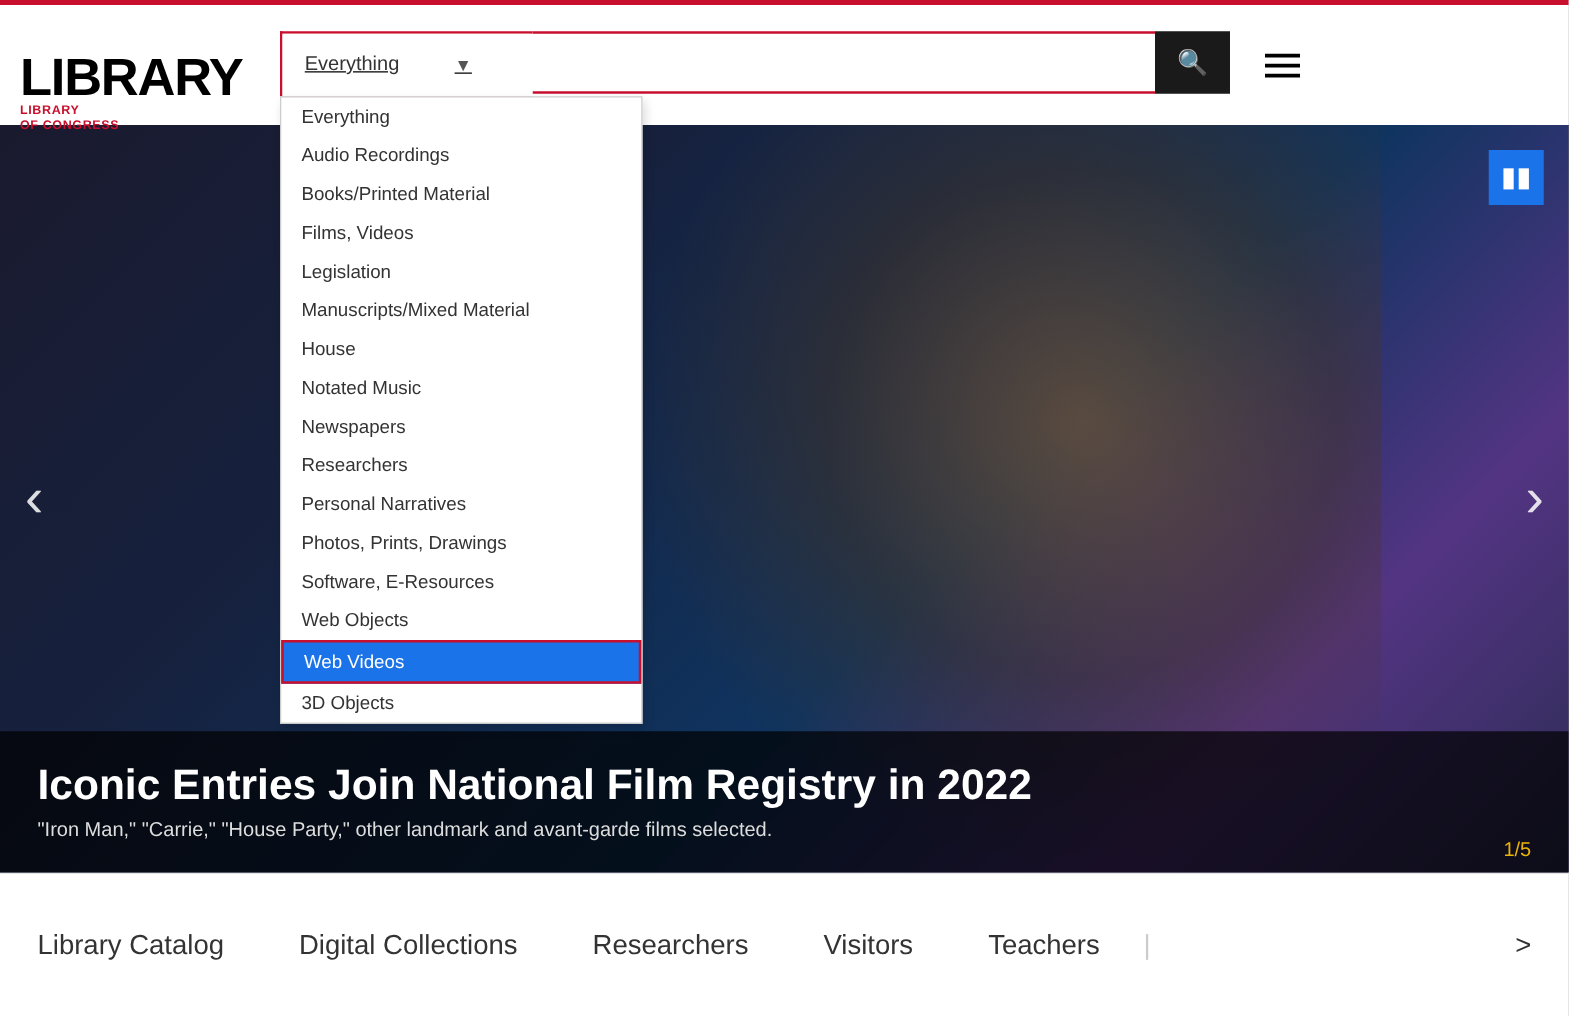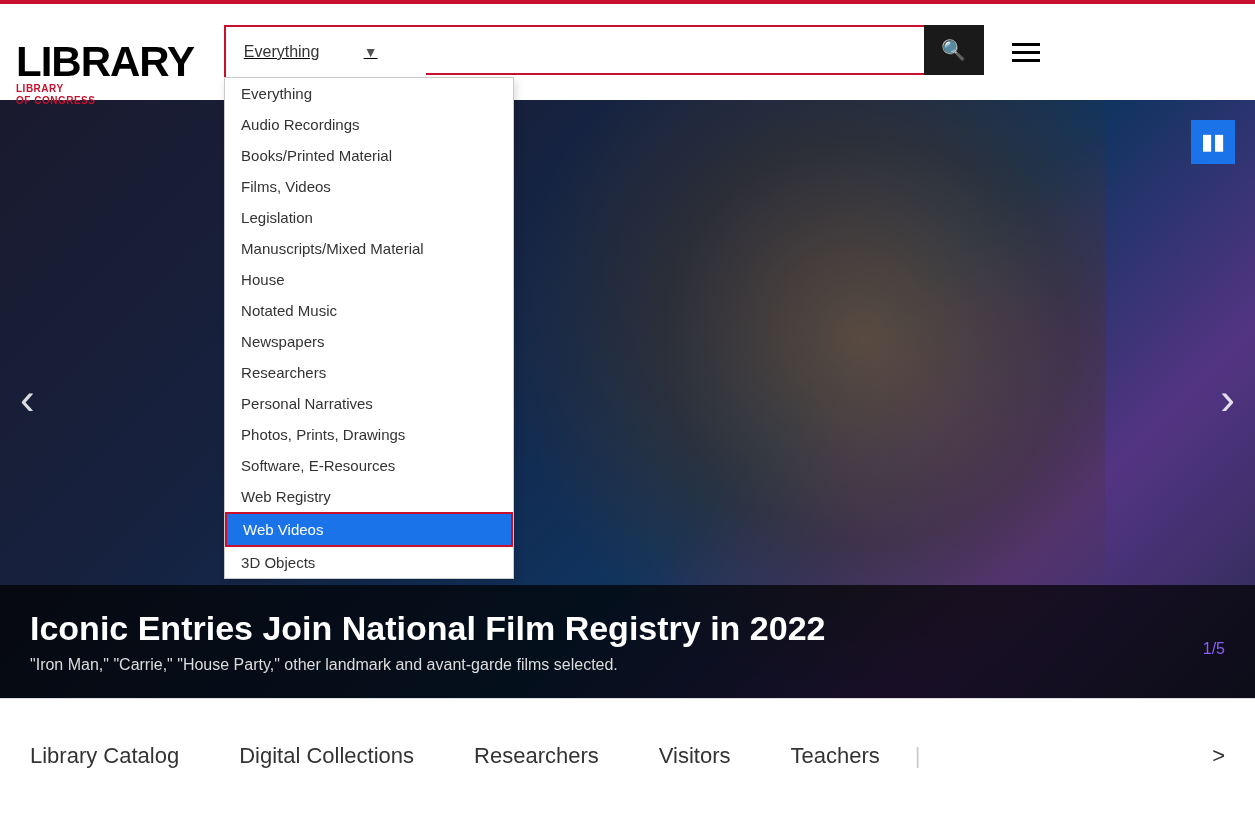--- a/index.html
+++ b/index.html
@@ -176,23 +176,23 @@
       font-size: 34px;
       font-weight: 700;
       margin-bottom: 8px;
     }
     .hero-subtitle {
       color: #ddd;
       font-size: 16px;
     }
     .hero-counter {
       position: absolute;
-      bottom: 40px;
+      bottom: 8px;
       right: 30px;
-      color: #8b5cf6;
+      color: #eab308;
       font-size: 16px;
     }
 
     .hero-arrow {
       position: absolute;
       top: 50%;
       transform: translateY(-50%);
       background: none;
       border: none;
       color: #fff;
@@ -279,21 +279,21 @@
             <div class="dropdown-item">Films, Videos</div>
             <div class="dropdown-item">Legislation</div>
             <div class="dropdown-item">Manuscripts/Mixed Material</div>
             <div class="dropdown-item">House</div>
             <div class="dropdown-item">Notated Music</div>
             <div class="dropdown-item">Newspapers</div>
             <div class="dropdown-item">Researchers</div>
             <div class="dropdown-item">Personal Narratives</div>
             <div class="dropdown-item">Photos, Prints, Drawings</div>
             <div class="dropdown-item">Software, E-Resources</div>
-            <div class="dropdown-item">Web Registry</div>
+            <div class="dropdown-item">Web Objects</div>
             <div class="dropdown-item highlighted">Web Videos</div>
             <div class="dropdown-item">3D Objects</div>
           </div>
       </div>
       <input class="search-input" type="text" style="">
       <button class="search-btn">
         <span class="search-icon-unicode">🔍</span>
       </button>
     </div>
 

